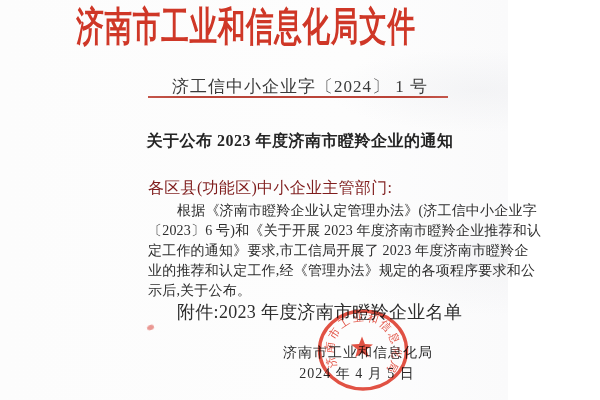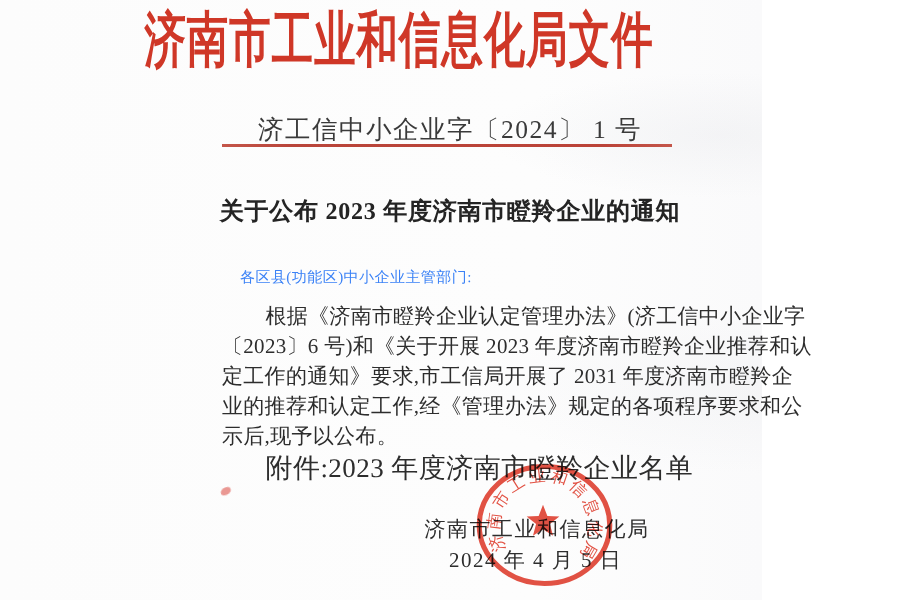--- a/index.html
+++ b/index.html
@@ -29,21 +29,20 @@
   .letterhead {
     position: absolute;
     left: 0; right: 110px;
     top: 4px;
     text-align: center;
     color: #cf3727;
     font-weight: bold;
     font-size: 40px;
     line-height: 46px;
     white-space: nowrap;
-    padding-left: 20px;
   }
   .letterhead .squeeze {
     display: inline-block;
     transform: scaleX(0.69);
     transform-origin: center;
     letter-spacing: 1px;
   }
   .doc-number {
     position: absolute;
     left: 0; right: 0;
@@ -68,24 +67,23 @@
     text-align: center;
     font-size: 16px;
     font-weight: bold;
     color: #242424;
     letter-spacing: 0.5px;
   }
   .salutation {
     position: absolute;
     left: 148px;
     top: 178px;
-    font-size: 10px;
-    color: #3b82f6;
+    font-size: 16px;
+    color: #7f1d1d;
     letter-spacing: 0.3px;
-    margin-left: 12px;
   }
   .body-line {
     position: absolute;
     left: 148px;
     width: 304px;
     height: 20px;
     font-size: 14px;
     color: #2d2d2d;
     letter-spacing: 0.2px;
     white-space: nowrap;
@@ -160,23 +158,23 @@
 
   <div class="red-rule"></div>
 
   <div class="notice-title">关于公布 2023 年度济南市瞪羚企业的通知</div>
 
   <div class="salutation">各区县(功能区)中小企业主管部门:</div>
 
   <div>
     <div class="body-line indent line-1">根据《济南市瞪羚企业认定管理办法》(济工信中小企业字</div>
     <div class="body-line line-2">〔2023〕6 号)和《关于开展 2023 年度济南市瞪羚企业推荐和认</div>
-    <div class="body-line line-3">定工作的通知》要求,市工信局开展了 2031 年度济南市瞪羚企</div>
+    <div class="body-line line-3">定工作的通知》要求,市工信局开展了 2023 年度济南市瞪羚企</div>
     <div class="body-line line-4">业的推荐和认定工作,经《管理办法》规定的各项程序要求和公</div>
-    <div class="body-line line-5">示后,现予以公布。</div>
+    <div class="body-line line-5">示后,关于公布。</div>
   </div>
 
   <div class="attachment-line">附件:2023 年度济南市瞪羚企业名单</div>
 
   <div class="signature-org">济南市工业和信息化局</div>
   <div class="signature-date">2024 年 4 月 5 日</div>
 
   <svg class="seal-svg" viewBox="0 0 124 100" aria-hidden="true">
     <ellipse cx="60" cy="50" rx="43.5" ry="39" fill="none" stroke="#e03a2a" stroke-width="3.4"></ellipse>
     <polygon fill="#e03a2a" points="59,36.5 61.9,44 69.9,44.4 63.6,49.4 65.7,57.2 59,52.8 52.3,57.2 54.4,49.4 48.1,44.4 56.1,44"></polygon>

